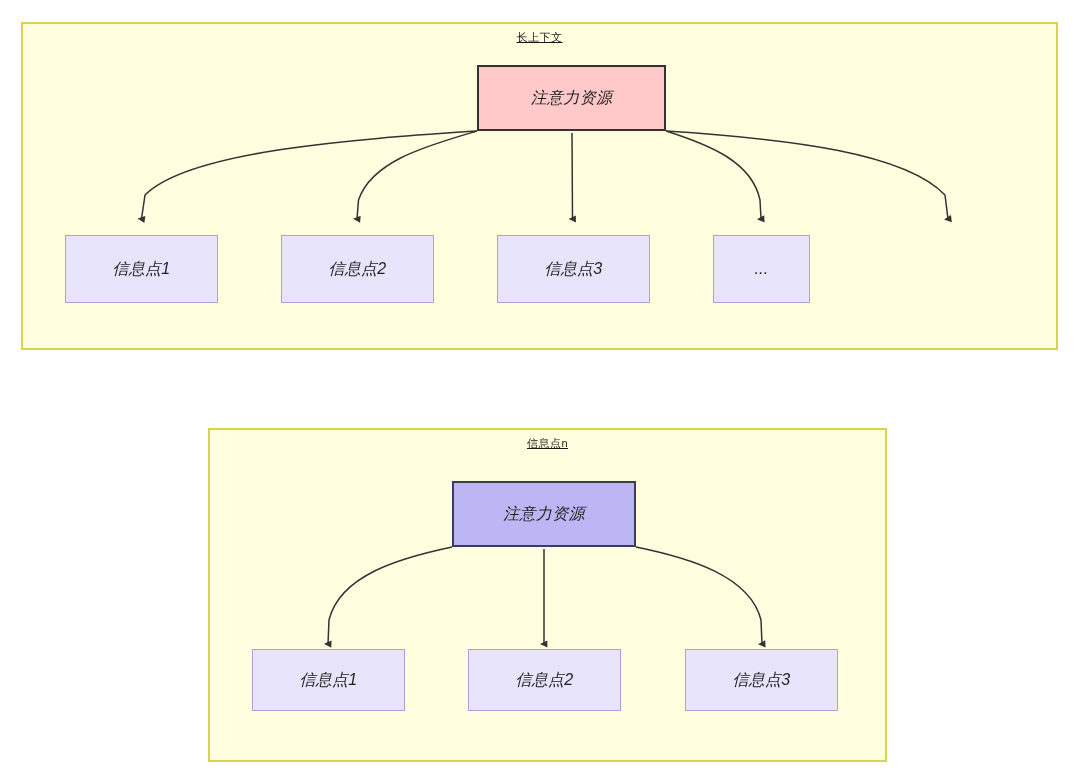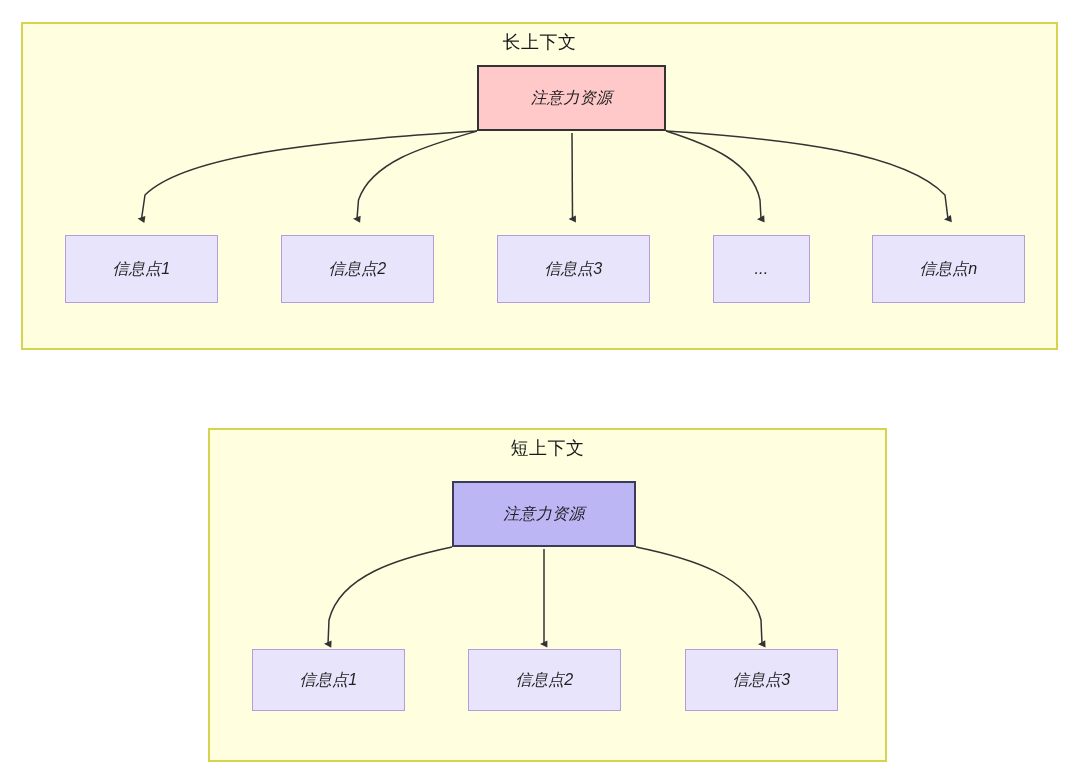--- a/index.html
+++ b/index.html
@@ -31,24 +31,25 @@
   }
   .container-box {
     position: absolute;
     box-sizing: border-box;
     background: #ffffe0;
     border: 2px solid #d6d34e;
   }
   .container-title {
     position: absolute;
     text-align: center;
-    font-size: 18px;
+    font-size: 11px;
     color: #1a1a1a;
     white-space: nowrap;
     letter-spacing: 0.5px;
+    text-decoration: underline;
   }
   .node {
     position: absolute;
     box-sizing: border-box;
     display: flex;
     align-items: center;
     justify-content: center;
     font-size: 16px;
     color: #1f1f1f;
     white-space: nowrap;
@@ -96,25 +97,24 @@
   <div class="node node-source-red" style="left:477px; top:65px; width:189px; height:66px;">注意力资源</div>
 
   <div class="node node-info" style="left:65px; top:235px; width:153px; height:68px;">信息点1</div>
 
   <div class="node node-info" style="left:281px; top:235px; width:153px; height:68px;">信息点2</div>
 
   <div class="node node-info" style="left:497px; top:235px; width:153px; height:68px;">信息点3</div>
 
   <div class="node node-info" style="left:713px; top:235px; width:97px; height:68px;">...</div>
 
-  <div class="node node-info" style="left:872px; top:235px; width:153px; height:68px;">信息点n</div>
 
   <div class="container-box" style="left:208px; top:428px; width:679px; height:334px;"></div>
 
-  <div class="container-title" style="left:208px; top:436px; width:679px;">短上下文</div>
+  <div class="container-title" style="left:208px; top:436px; width:679px;">信息点n</div>
 
   <svg class="diagram-layer" viewBox="0 0 1080 774" xmlns="http://www.w3.org/2000/svg">
     <g fill="none" stroke="#333333" stroke-width="1.5" marker-end="url(#arrowhead-dark)">
 
       <path d="M 452,547 C 400,558 340,575 329,620 L 328,644"></path>
       <path d="M 544,549 L 544,644"></path>
       <path d="M 636,547 C 690,558 750,576 761,620 L 762,644"></path>
     </g>
   </svg>
 

